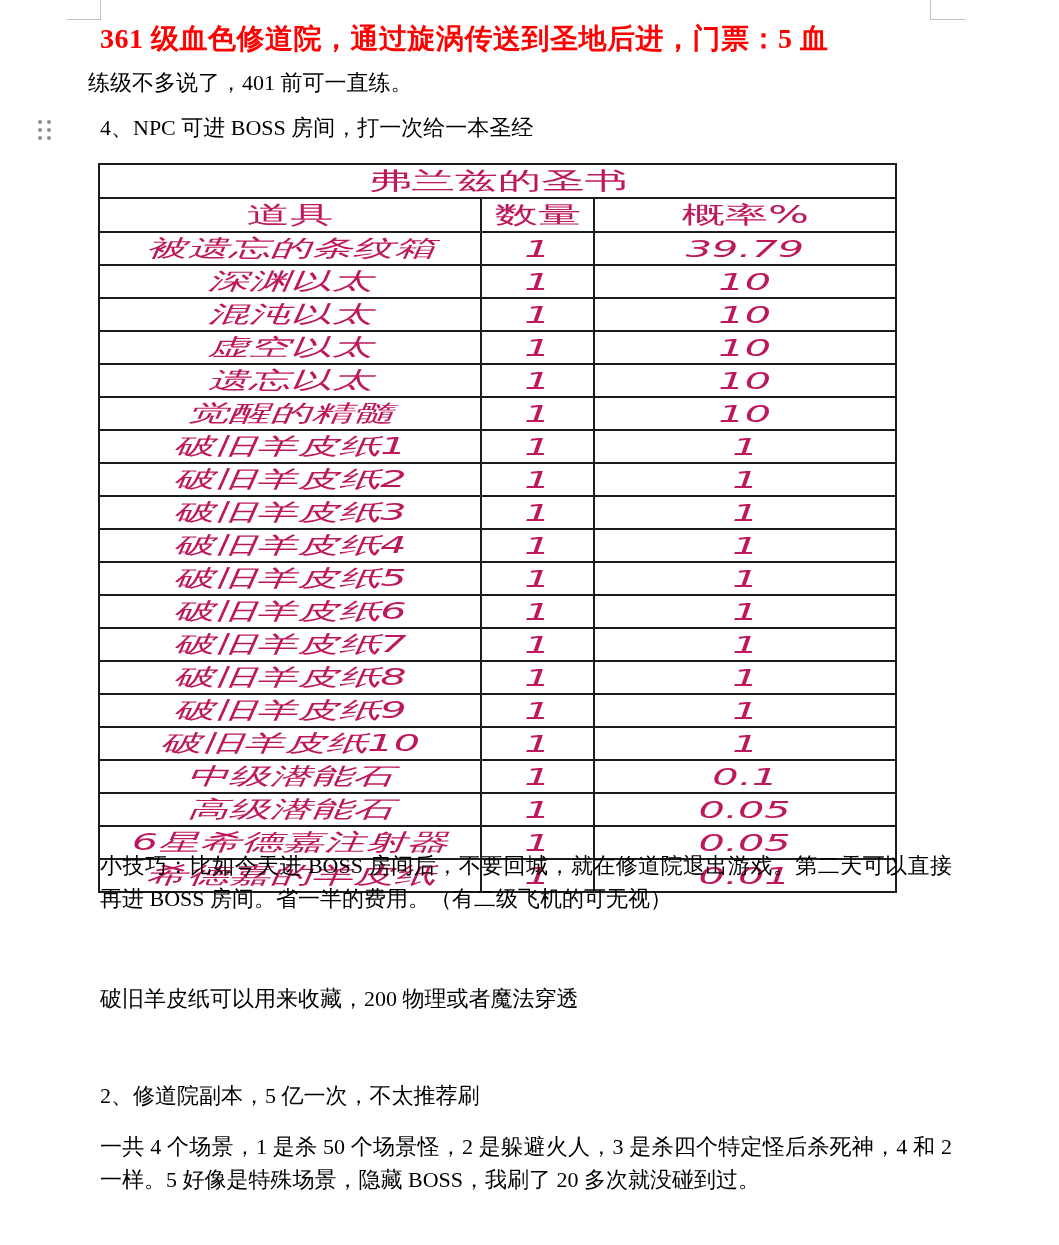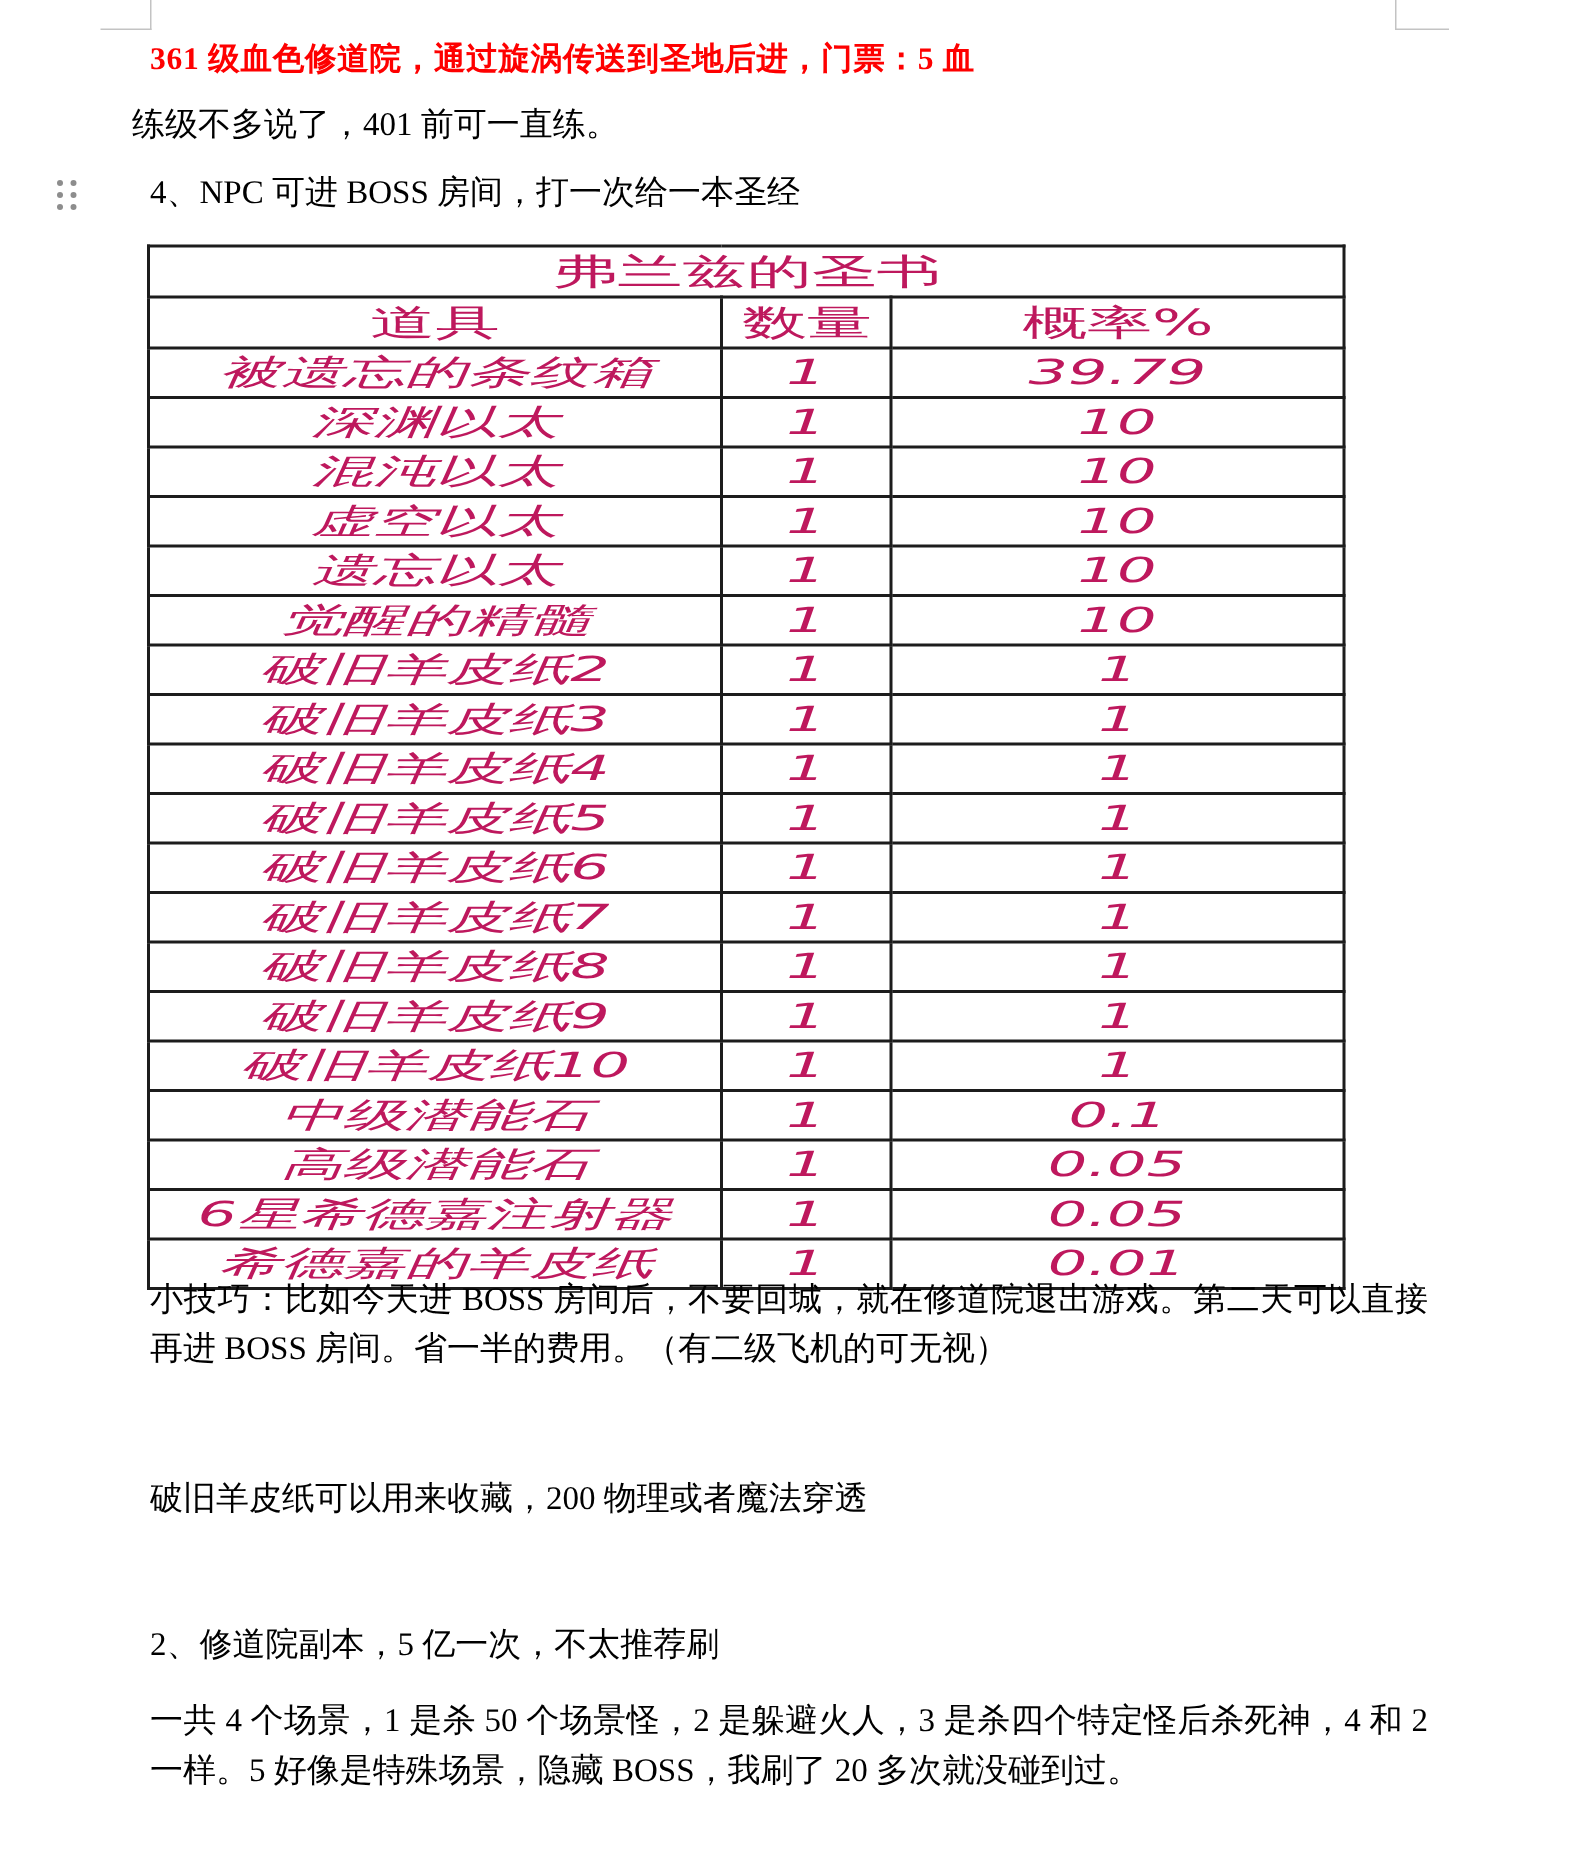--- a/index.html
+++ b/index.html
@@ -21,21 +21,21 @@
   
   .drag-handle {
     position: absolute; left: 38px; top: 120px;
     display: grid; grid-template-columns: 4px 4px; grid-auto-rows: 4px;
     column-gap: 5px; row-gap: 4px; cursor: grab;
   }
   .drag-handle i { display: block; background: #8d8d8d; border-radius: 50%; }
 
   .heading {
     position: absolute; left: 100px; top: 24px; margin: 0;
-    font-size: 21px; line-height: 30px; font-weight: bold;
+    font-size: 28px; line-height: 30px; font-weight: bold;
     white-space: nowrap; letter-spacing: 0.5px;
   }
 
   .body-p {
     position: absolute; margin: 0;
     font-size: 22px; line-height: 33px; color: #000000;
   }
   #p-leveling  { left: 88px; top: 66px; white-space: nowrap; }
   #p-npc       { left: 100px; top: 111px; white-space: nowrap; }
   #p-tip       { left: 100px; top: 849px;  width: 852px; text-align: justify; }
@@ -140,20 +140,25 @@
           <td><span class="tt">遗忘以太</span></td>
           <td><span class="tt">1</span></td>
           <td><span class="tt">10</span></td>
         </tr>
         <tr>
           <td><span class="tt">觉醒的精髓</span></td>
           <td><span class="tt">1</span></td>
           <td><span class="tt">10</span></td>
         </tr>
         <tr>
+          <td><span class="tt">破旧羊皮纸1</span></td>
+          <td><span class="tt">1</span></td>
+          <td><span class="tt">1</span></td>
+        </tr>
+        <tr>
           <td><span class="tt">破旧羊皮纸2</span></td>
           <td><span class="tt">1</span></td>
           <td><span class="tt">1</span></td>
         </tr>
         <tr>
           <td><span class="tt">破旧羊皮纸3</span></td>
           <td><span class="tt">1</span></td>
           <td><span class="tt">1</span></td>
         </tr>
         <tr>

